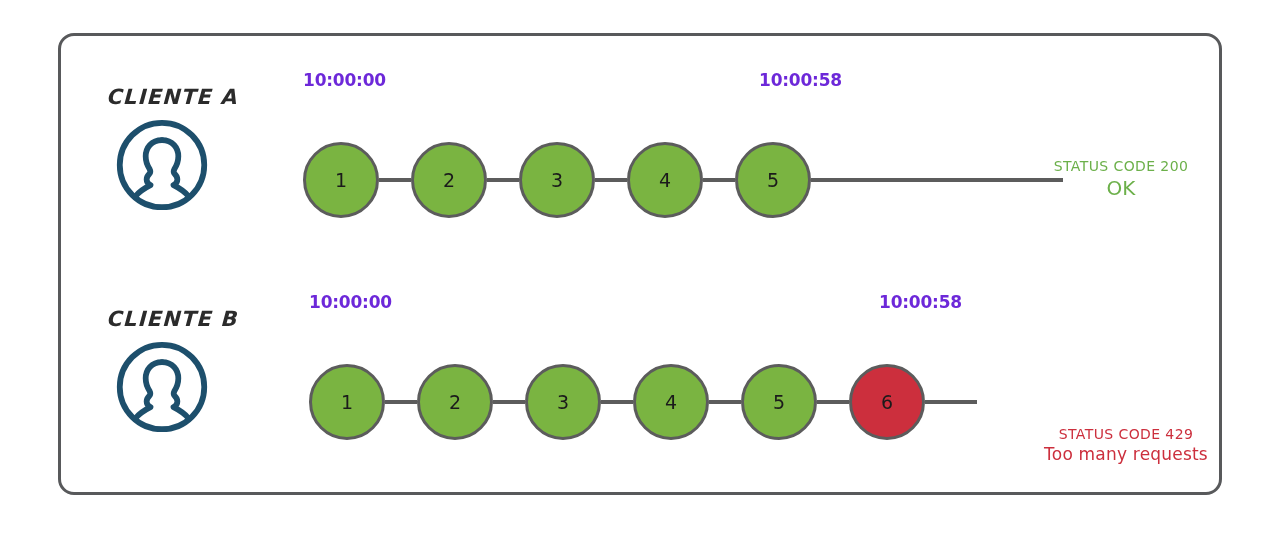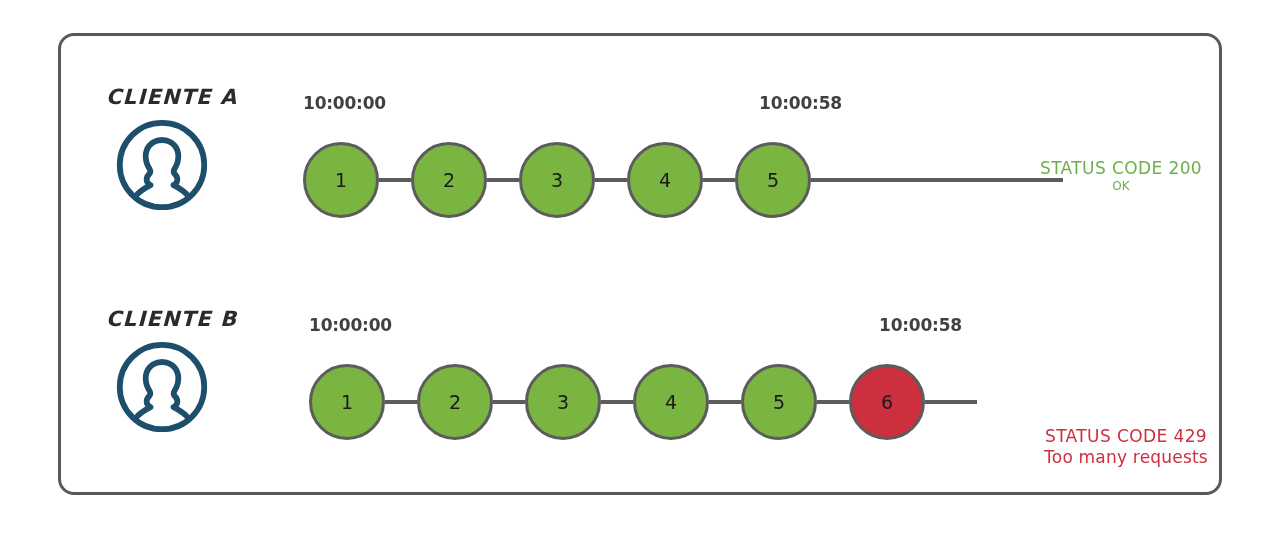--- a/index.html
+++ b/index.html
@@ -59,25 +59,25 @@
     left: 53px;
     top: 81px;
     width: 96px;
     height: 96px;
   }
   .avatar svg { display: block; width: 96px; height: 96px; }
 
   
   .timestamp {
     position: absolute;
-    top: 57px;
+    top: 34px;
     font-family: "DejaVu Sans", sans-serif;
     font-size: 17px;
     font-weight: bold;
-    color: #404040;
+    color: #6d28d9;
     white-space: nowrap;
     letter-spacing: -0.2px;
   }
 
   
   .chain {
     position: absolute;
     top: 106px;
     left: 242px;
     height: 86px;
@@ -110,26 +110,26 @@
   
   .status {
     position: absolute;
     font-family: "DejaVu Sans", sans-serif;
     text-align: center;
     white-space: nowrap;
     line-height: 1.25;
   }
   .status .line1 {
     display: block;
-    font-size: 17px;
+    font-size: 14px;
     letter-spacing: 0.4px;
   }
   .status .line2 {
     display: block;
-    font-size: 12px;
+    font-size: 20px;
   }
   .status.ok   { color: #6cb04a; }
   .status.fail { color: #cc2f3d; }
   .status.fail .line2 { font-size: 17px; letter-spacing: 0.2px; }
 </style>
 </head>
 <body>
 
 <div id="frame">
 

